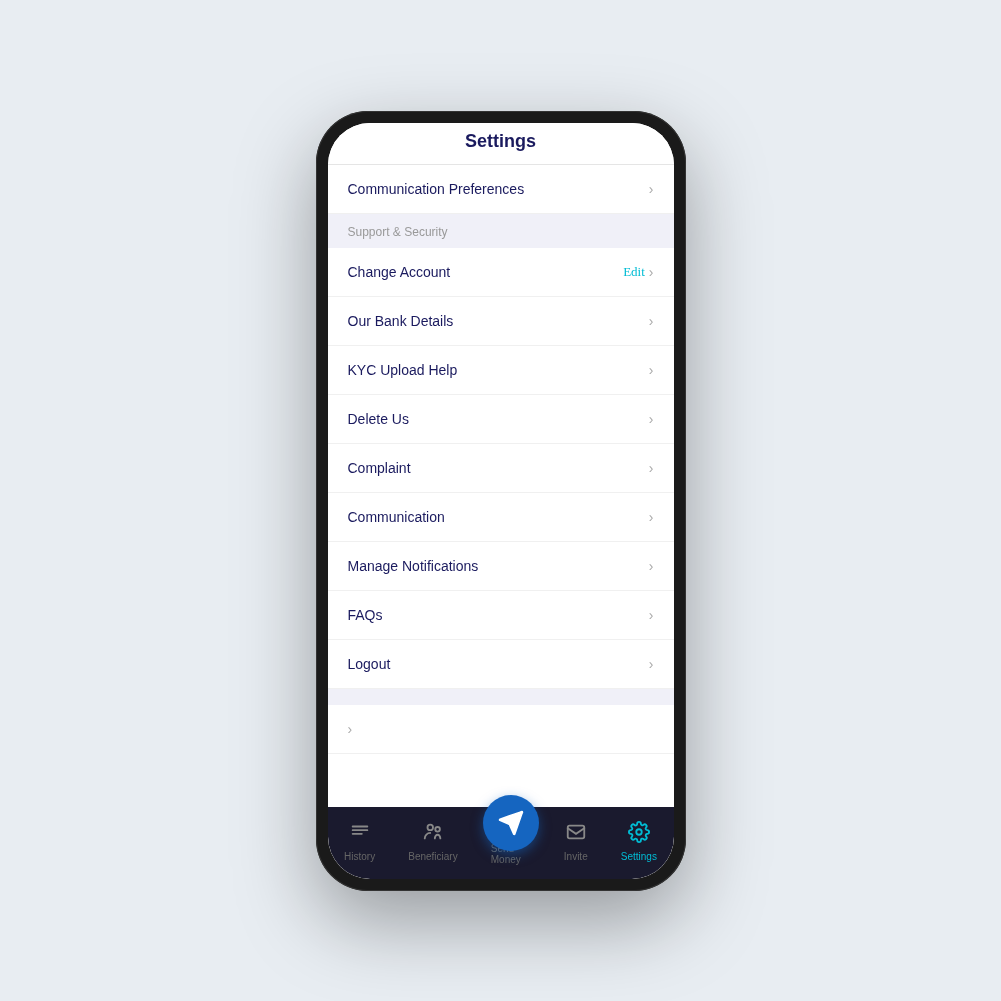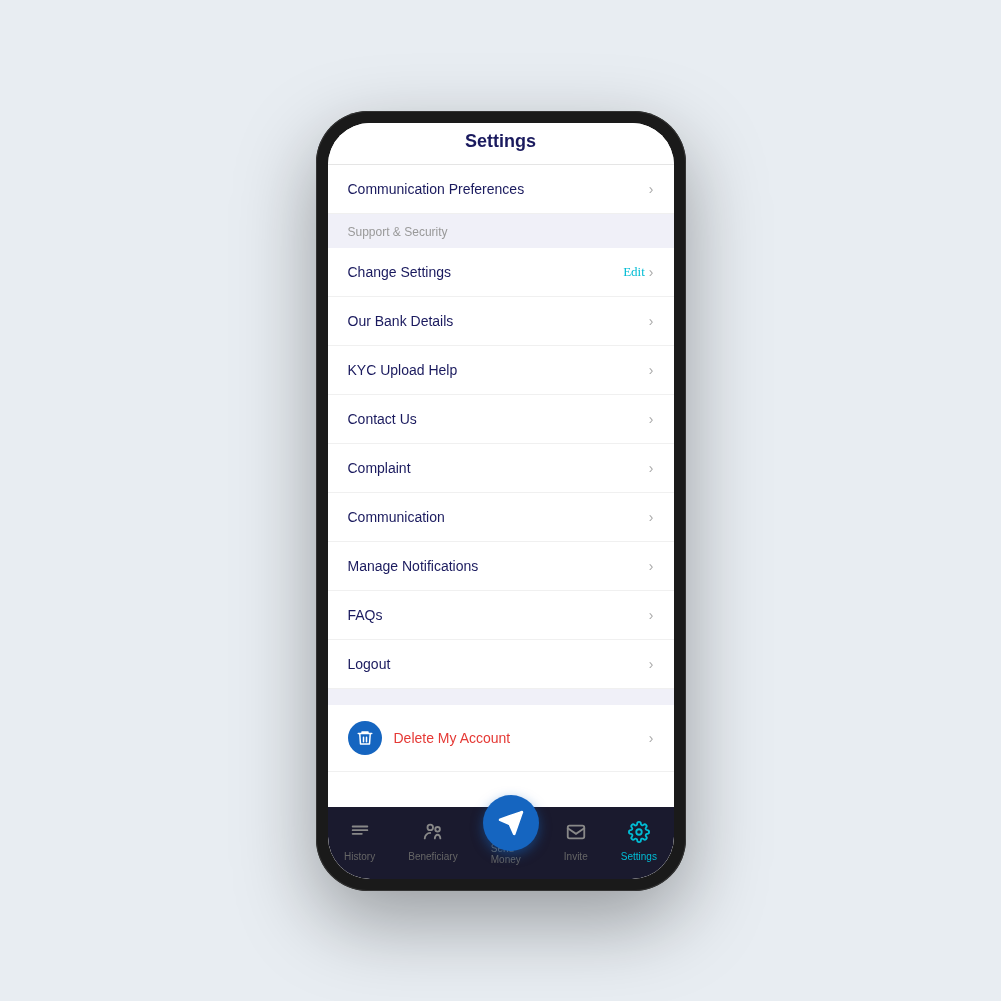--- a/index.html
+++ b/index.html
@@ -289,21 +289,21 @@
         <div class="menu-item-right">
           <span class="chevron">›</span>
         </div>
       </div>
 
       <div class="section-divider">
         <span class="section-label">Support &amp; Security</span>
       </div>
 
       <div class="menu-item">
-        <span class="menu-item-text">Change Settings</span>
+        <span class="menu-item-text">Change Account</span>
         <div class="menu-item-right">
           <span class="edit-label">Edit</span>
           <span class="chevron">›</span>
         </div>
       </div>
 
       <div class="menu-item">
         <span class="menu-item-text">Our Bank Details</span>
         <div class="menu-item-right">
           <span class="chevron">›</span>
@@ -311,21 +311,21 @@
       </div>
 
       <div class="menu-item">
         <span class="menu-item-text">KYC Upload Help</span>
         <div class="menu-item-right">
           <span class="chevron">›</span>
         </div>
       </div>
 
       <div class="menu-item">
-        <span class="menu-item-text">Contact Us</span>
+        <span class="menu-item-text">Delete Us</span>
         <div class="menu-item-right">
           <span class="chevron">›</span>
         </div>
       </div>
 
       <div class="menu-item">
         <span class="menu-item-text">Complaint</span>
         <div class="menu-item-right">
           <span class="chevron">›</span>
         </div>
@@ -355,29 +355,20 @@
       <div class="menu-item">
         <span class="menu-item-text">Logout</span>
         <div class="menu-item-right">
           <span class="chevron">›</span>
         </div>
       </div>
 
       <div class="section-divider" style="height:12px;"></div>
 
       <div class="menu-item">
-        <div class="menu-item-left">
-          <div class="delete-icon-circle">
-            <svg viewBox="0 0 24 24" fill="none">
-              <path d="M3 6h18M8 6V4h8v2M19 6l-1 14H6L5 6" stroke="#fff" stroke-width="2" stroke-linecap="round" stroke-linejoin="round"></path>
-              <path d="M10 11v6M14 11v6" stroke="#fff" stroke-width="2" stroke-linecap="round"></path>
-            </svg>
-          </div>
-          <span class="menu-item-text red">Delete My Account</span>
-        </div>
         <div class="menu-item-right">
           <span class="chevron">›</span>
         </div>
       </div>
 
     </div>
 
     <div class="bottom-nav">
 
       <div class="nav-item">

